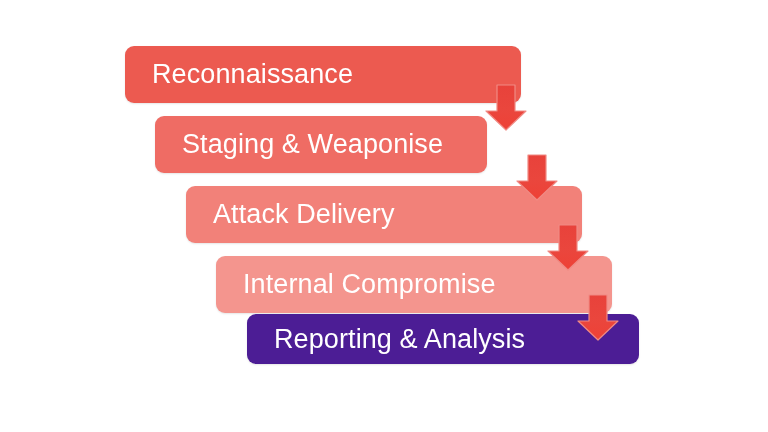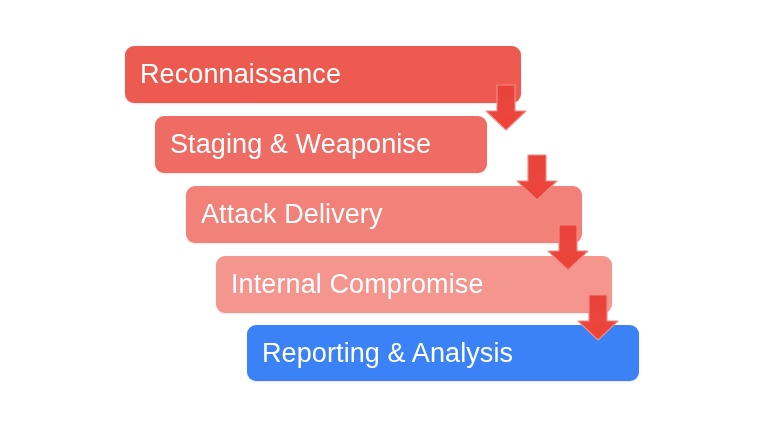--- a/index.html
+++ b/index.html
@@ -20,20 +20,21 @@
     height: 432px;
     background: #ffffff;
   }
   .stage-bar {
     position: absolute;
     box-sizing: border-box;
     border-radius: 9px;
     display: flex;
     align-items: center;
     box-shadow: 0 1px 2px rgba(0,0,0,0.10);
+    padding-left: 12px;
   }
   .stage-label {
     color: #ffffff;
     font-size: 27px;
     line-height: 1;
     letter-spacing: 0.1px;
     padding-left: 15px;
     white-space: nowrap;
     font-weight: 400;
   }
@@ -64,21 +65,21 @@
   </div>
 
   <div class="stage-bar" style="left:186px; top:186px; width:396px; height:57px; background:#f28179;">
     <span class="stage-label">Attack Delivery</span>
   </div>
 
   <div class="stage-bar" style="left:216px; top:256px; width:396px; height:57px; background:#f4958e;">
     <span class="stage-label">Internal Compromise</span>
   </div>
 
-  <div class="stage-bar" style="left:247px; top:325px; width:392px; height:56px; background:#3b82f6;">
+  <div class="stage-bar" style="left:247px; top:314px; width:392px; height:50px; background:#4c1d95;">
     <span class="stage-label">Reporting &amp; Analysis</span>
   </div>
 
   <div class="flow-arrow" style="left:485px; top:84px;">
     <svg viewBox="0 0 42 47" xmlns="http://www.w3.org/2000/svg">
       <defs>
         <linearGradient id="ag1" x1="0" y1="0" x2="0" y2="1">
           <stop offset="0%" stop-color="#e8423b"></stop>
           <stop offset="55%" stop-color="#ea463d"></stop>
           <stop offset="100%" stop-color="#ee4136"></stop>

